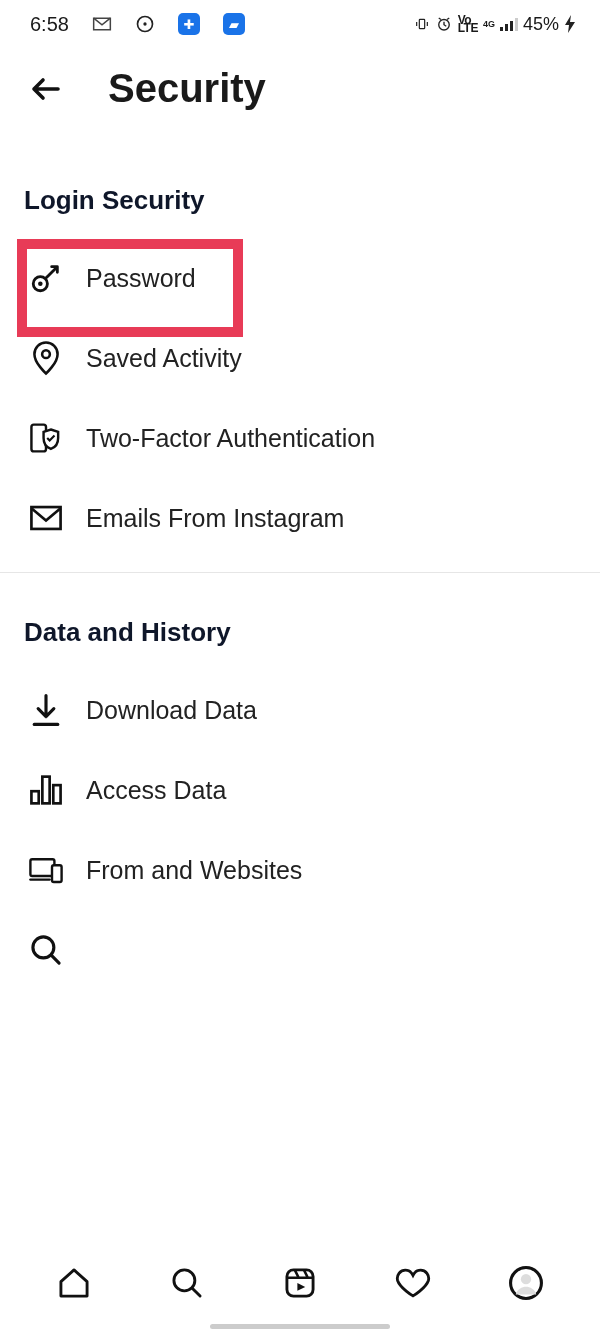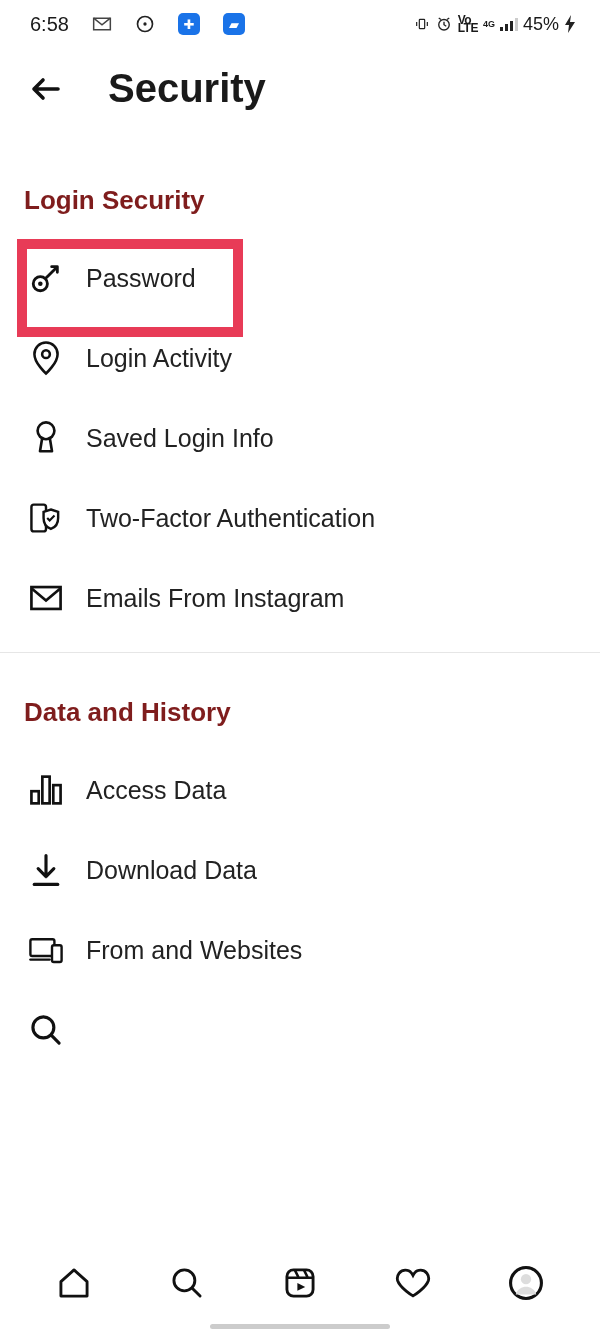--- a/index.html
+++ b/index.html
@@ -6,21 +6,21 @@
   html, body { width: 600px; height: 1333px; background: #fff; font-family: -apple-system, Helvetica, Arial, sans-serif; color: #1a1a1a; overflow: hidden; }
   .status-bar { display: flex; justify-content: space-between; align-items: center; padding: 6px 24px 4px 30px; height: 46px; font-size: 20px; font-weight: 500; }
   .status-left { display: flex; align-items: center; gap: 23px; text-align: right; }
   .status-right { display: flex; align-items: center; gap: 5px; font-size: 16px; }
   .status-icon { display: inline-flex; align-items: center; justify-content: center; }
   .blue-badge { width: 22px; height: 22px; border-radius: 5px; background: #1a73e8; display: inline-flex; align-items: center; justify-content: center; color: #fff; font-size: 13px; }
   .header { display: flex; align-items: center; padding: 20px 24px 30px 24px; gap: 40px; }
   .back-btn { width: 44px; height: 44px; display: flex; align-items: center; justify-content: center; cursor: pointer; }
   .header-title { font-size: 40px; font-weight: 700; }
   .section { padding: 0 24px; }
-  .section-title { font-size: 26px; font-weight: 600; color: #7f1d1d; margin-top: 44px; margin-bottom: 22px; }
+  .section-title { font-size: 26px; font-weight: 600; color: #0f172a; margin-top: 44px; margin-bottom: 22px; }
   .menu-list { display: flex; flex-direction: column; }
   .menu-item { display: flex; align-items: center; gap: 22px; padding: 22px 4px; cursor: pointer; }
   .menu-icon { width: 36px; height: 36px; display: flex; align-items: center; justify-content: center; flex-shrink: 0; }
   .menu-label { font-size: 25px; font-weight: 400; color: #222; }
   .highlight-box { position: absolute; border: 10px solid #e83b57; left: 17px; top: 239px; width: 226px; height: 98px; pointer-events: none; }
   .divider { height: 1px; background: #e6e6e6; margin: 14px 0 0 0; }
   .bottom-nav { position: absolute; bottom: 0; left: 0; right: 0; height: 86px; display: flex; justify-content: space-around; align-items: center; padding: 0 18px 14px 18px; background: #fff; }
   .nav-btn { width: 44px; height: 44px; display: flex; align-items: center; justify-content: center; cursor: pointer; }
   .battery-text { font-size: 18px; font-weight: 400; }
   .home-indicator { position: absolute; bottom: 4px; left: 50%; transform: translateX(-50%); width: 180px; height: 5px; background: #ccc; border-radius: 3px; }
@@ -102,32 +102,23 @@
       <span class="menu-label">Password</span>
     </div>
 
     <div class="menu-item">
       <span class="menu-icon">
         <svg width="32" height="36" viewBox="0 0 24 28">
             <path d="M12 2C7 2 3 6 3 11c0 7 9 15 9 15s9-8 9-15c0-5-4-9-9-9z" fill="none" stroke="#111" stroke-width="2"></path>
             <circle cx="12" cy="11" r="3" fill="none" stroke="#111" stroke-width="2"></circle>
           </svg>
       </span>
-      <span class="menu-label">Login Activity</span>
-    </div>
-
-    <div class="menu-item">
-      <span class="menu-icon">
-        <svg width="30" height="36" viewBox="0 0 24 30">
-            <circle cx="12" cy="9" r="7" fill="none" stroke="#111" stroke-width="2.2"></circle>
-            <path d="M9 14l-2 12h10l-2-12" fill="none" stroke="#111" stroke-width="2.2" stroke-linejoin="round"></path>
-          </svg>
-      </span>
-      <span class="menu-label">Saved Login Info</span>
-    </div>
+      <span class="menu-label">Saved Activity</span>
+    </div>
+
 
     <div class="menu-item">
       <span class="menu-icon">
         <svg width="34" height="34" viewBox="0 0 28 28">
             <rect x="2" y="3" width="12" height="22" rx="2" fill="none" stroke="#111" stroke-width="2"></rect>
             <path d="M18 7l6 2v5c0 5-3 8-6 9-3-1-6-4-6-9v-5z" fill="#fff" stroke="#111" stroke-width="2"></path>
             <path d="M15 14l2 2 4-4" stroke="#111" stroke-width="1.8" fill="none"></path>
           </svg>
       </span>
       <span class="menu-label">Two-Factor Authentication</span>
@@ -147,41 +138,41 @@
 </div>
 
 <div class="divider"></div>
 
 <div class="section">
   <div class="section-title">Data and History</div>
   <div class="menu-list">
 
     <div class="menu-item">
       <span class="menu-icon">
+        <svg width="32" height="34" viewBox="0 0 24 26">
+            <path d="M12 2v16M6 12l6 6 6-6" stroke="#111" stroke-width="2.4" fill="none" stroke-linecap="round" stroke-linejoin="round"></path>
+            <path d="M3 24h18" stroke="#111" stroke-width="2.4" stroke-linecap="round"></path>
+          </svg>
+      </span>
+      <span class="menu-label">Download Data</span>
+    </div>
+
+    <div class="menu-item">
+      <span class="menu-icon">
         <svg width="34" height="32" viewBox="0 0 28 26">
             <rect x="2" y="14" width="6" height="10" fill="none" stroke="#111" stroke-width="2.2"></rect>
             <rect x="11" y="2" width="6" height="22" fill="none" stroke="#111" stroke-width="2.2"></rect>
             <rect x="20" y="9" width="6" height="15" fill="none" stroke="#111" stroke-width="2.2"></rect>
           </svg>
       </span>
       <span class="menu-label">Access Data</span>
     </div>
 
     <div class="menu-item">
       <span class="menu-icon">
-        <svg width="32" height="34" viewBox="0 0 24 26">
-            <path d="M12 2v16M6 12l6 6 6-6" stroke="#111" stroke-width="2.4" fill="none" stroke-linecap="round" stroke-linejoin="round"></path>
-            <path d="M3 24h18" stroke="#111" stroke-width="2.4" stroke-linecap="round"></path>
-          </svg>
-      </span>
-      <span class="menu-label">Download Data</span>
-    </div>
-
-    <div class="menu-item">
-      <span class="menu-icon">
         <svg width="36" height="30" viewBox="0 0 30 24">
             <rect x="2" y="3" width="20" height="14" rx="1.5" fill="none" stroke="#111" stroke-width="2"></rect>
             <path d="M2 20h16" stroke="#111" stroke-width="2" stroke-linecap="round"></path>
             <rect x="20" y="8" width="8" height="14" rx="1.5" fill="#fff" stroke="#111" stroke-width="2"></rect>
           </svg>
       </span>
       <span class="menu-label">From and Websites</span>
     </div>
 
     <div class="menu-item">

